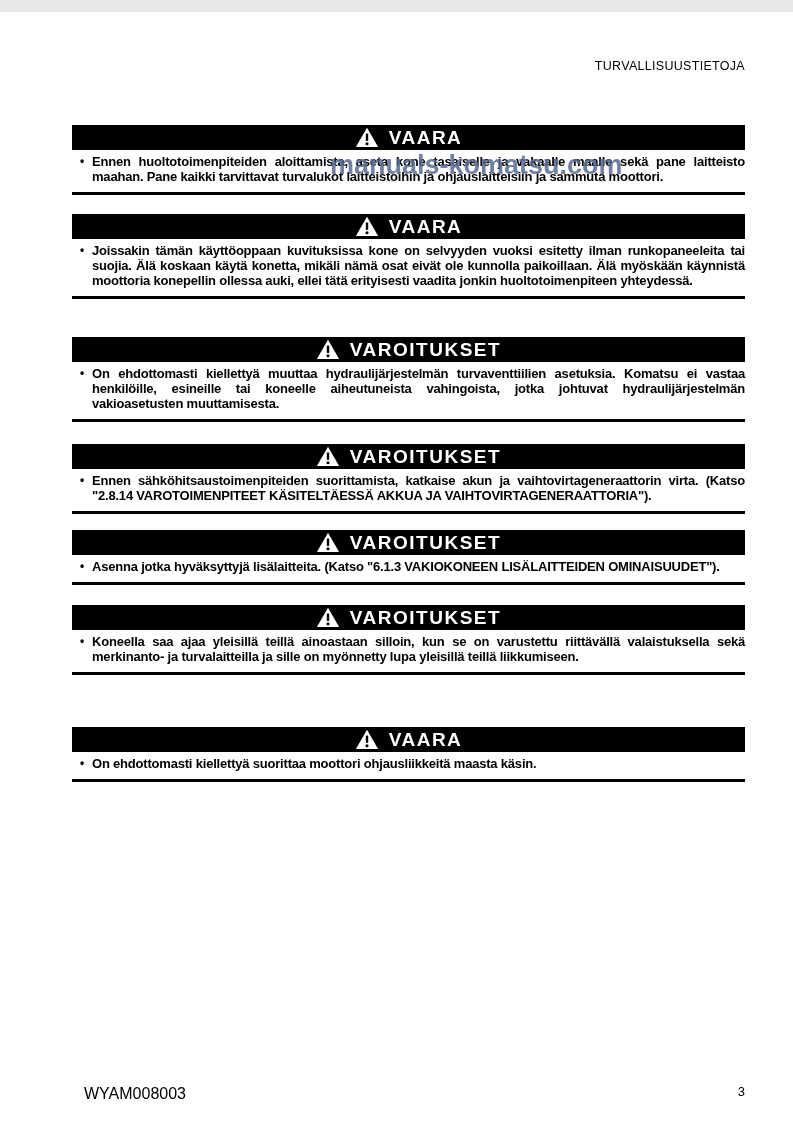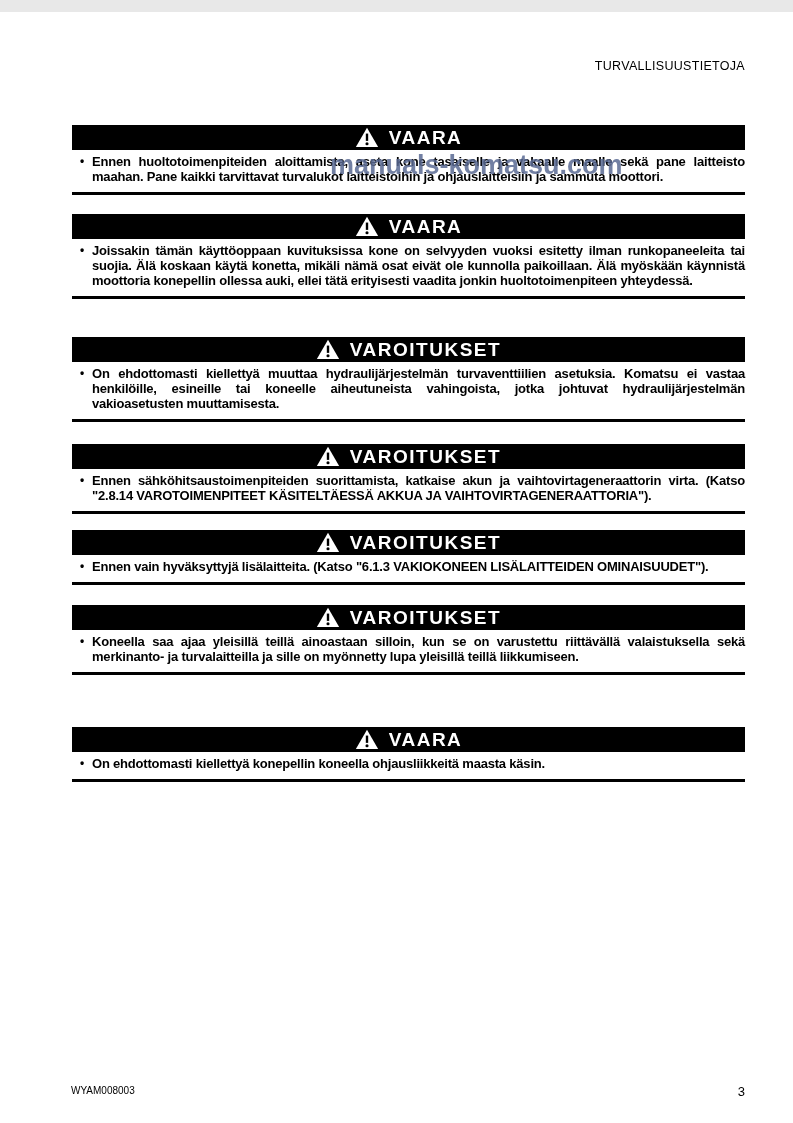--- a/index.html
+++ b/index.html
@@ -65,22 +65,22 @@
     left: 330px; top: 138px;
     font-size: 27px;
     font-weight: bold;
     letter-spacing: 0px;
     opacity: 0.85;
     pointer-events: none;
     white-space: nowrap;
   }
   .footer-left {
     position: absolute;
-    left: 71px; top: 1073px;
-    font-size: 10px;
+    left: 84px; top: 1073px;
+    font-size: 16px;
   }
   .footer-right {
     position: absolute;
     right: 48px; top: 1072px;
     font-size: 13px;
   }
 </style>
 </head>
 <body>
 
@@ -157,21 +157,21 @@
           <svg viewBox="0 0 26 23" width="24" height="21" class="tri-icon">
             <path d="M13 0.8 L25.2 22 L0.8 22 Z" fill="#ffffff"></path>
             <rect x="11.7" y="7.2" width="2.6" height="8" fill="#000000"></rect>
             <circle cx="13" cy="18.4" r="1.7" fill="#000000"></circle>
           </svg>
           <span class="banner-title">VAROITUKSET</span>
         </div>
         <div class="box-body">
           <div class="para">
             <span class="bullet">•</span>
-            <div class="para-text">Ennen vain hyväksyttyjä lisälaitteita. (Katso "6.1.3 VAKIOKONEEN LISÄLAITTEIDEN OMINAISUUDET").</div>
+            <div class="para-text">Asenna jotka hyväksyttyjä lisälaitteita. (Katso "6.1.3 VAKIOKONEEN LISÄLAITTEIDEN OMINAISUUDET").</div>
           </div>
         </div>
       </section>
       <section class="warning-box" style="top: 593px;">
         <div class="banner" style="background: rgb(0, 0, 0); color: rgb(255, 255, 255);">
           <svg viewBox="0 0 26 23" width="24" height="21" class="tri-icon">
             <path d="M13 0.8 L25.2 22 L0.8 22 Z" fill="#ffffff"></path>
             <rect x="11.7" y="7.2" width="2.6" height="8" fill="#000000"></rect>
             <circle cx="13" cy="18.4" r="1.7" fill="#000000"></circle>
           </svg>
@@ -189,21 +189,21 @@
           <svg viewBox="0 0 26 23" width="24" height="21" class="tri-icon">
             <path d="M13 0.8 L25.2 22 L0.8 22 Z" fill="#ffffff"></path>
             <rect x="11.7" y="7.2" width="2.6" height="8" fill="#000000"></rect>
             <circle cx="13" cy="18.4" r="1.7" fill="#000000"></circle>
           </svg>
           <span class="banner-title">VAARA</span>
         </div>
         <div class="box-body">
           <div class="para">
             <span class="bullet">•</span>
-            <div class="para-text">On ehdottomasti kiellettyä konepellin koneella ohjausliikkeitä maasta käsin.</div>
+            <div class="para-text">On ehdottomasti kiellettyä suorittaa moottori ohjausliikkeitä maasta käsin.</div>
           </div>
         </div>
       </section>
     </div>
 
   <div class="watermark" style="color: rgb(90, 106, 147);">manuals-komatsu.com</div>
 
   <div class="footer-left">WYAM008003</div>
   <div class="footer-right">3</div>
 </div>

